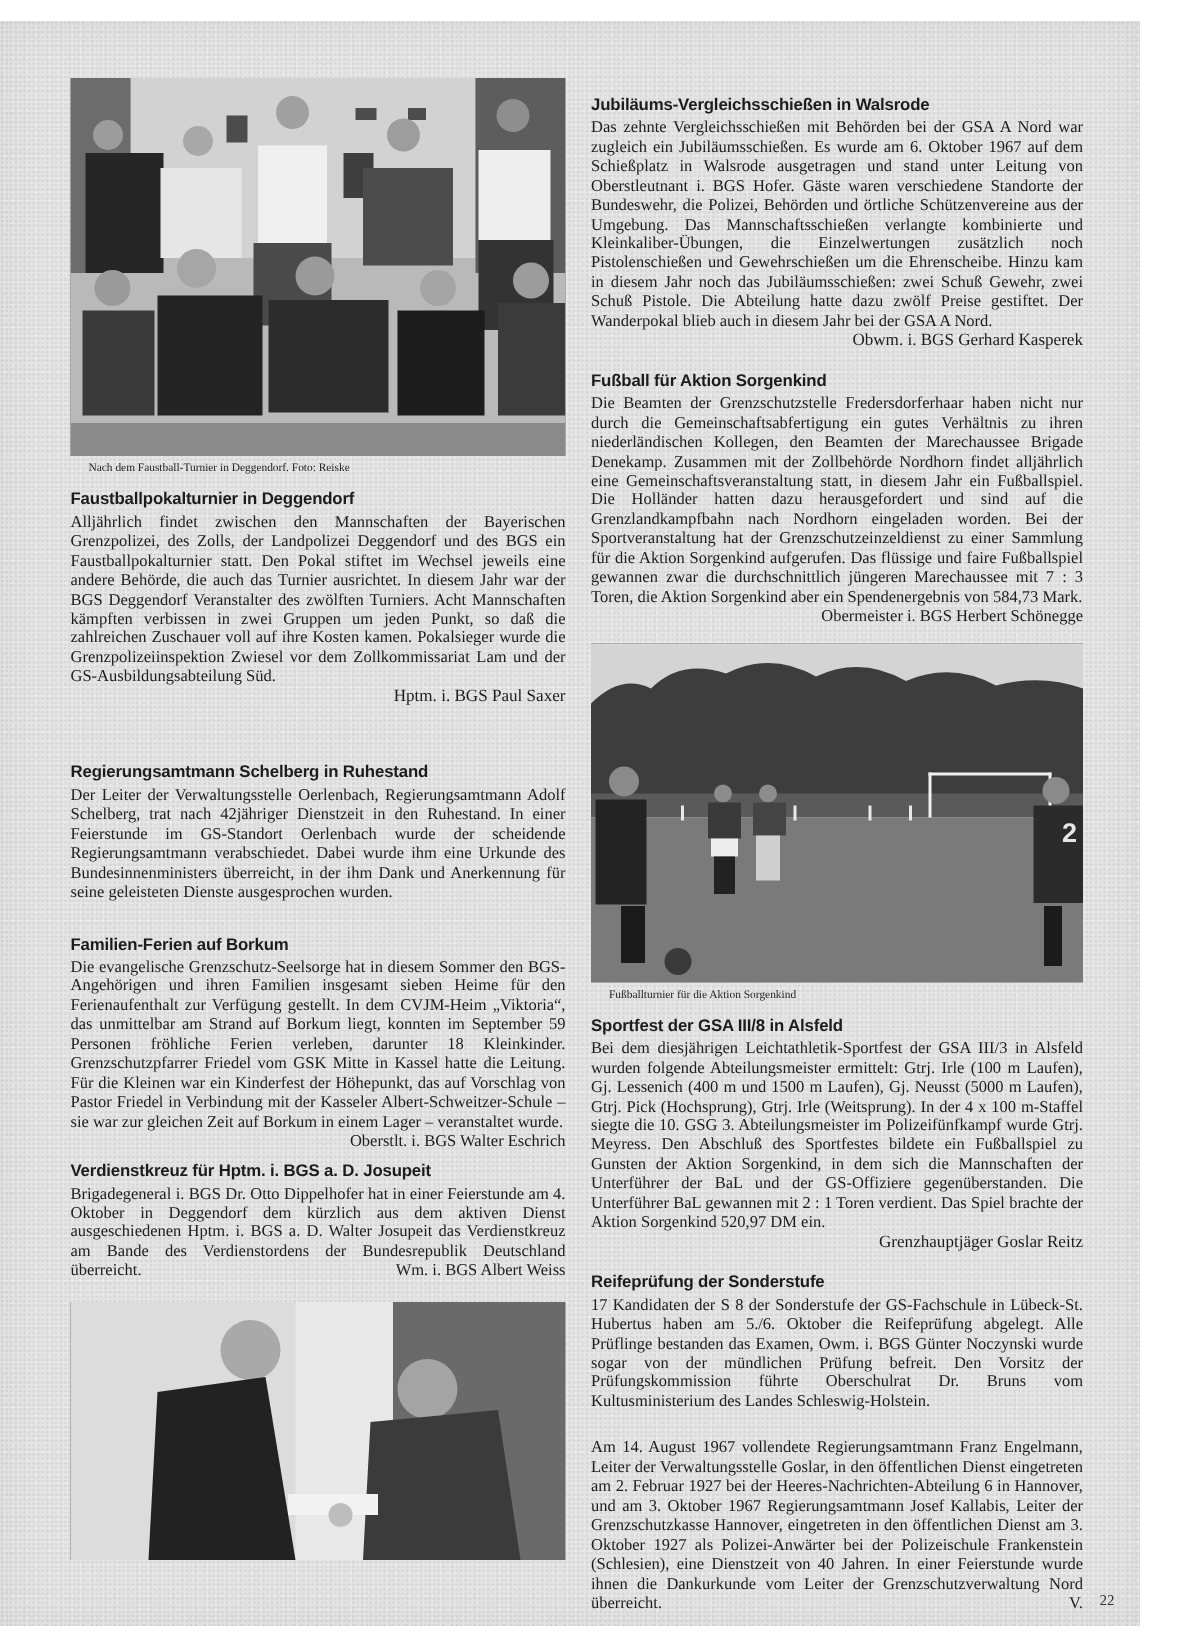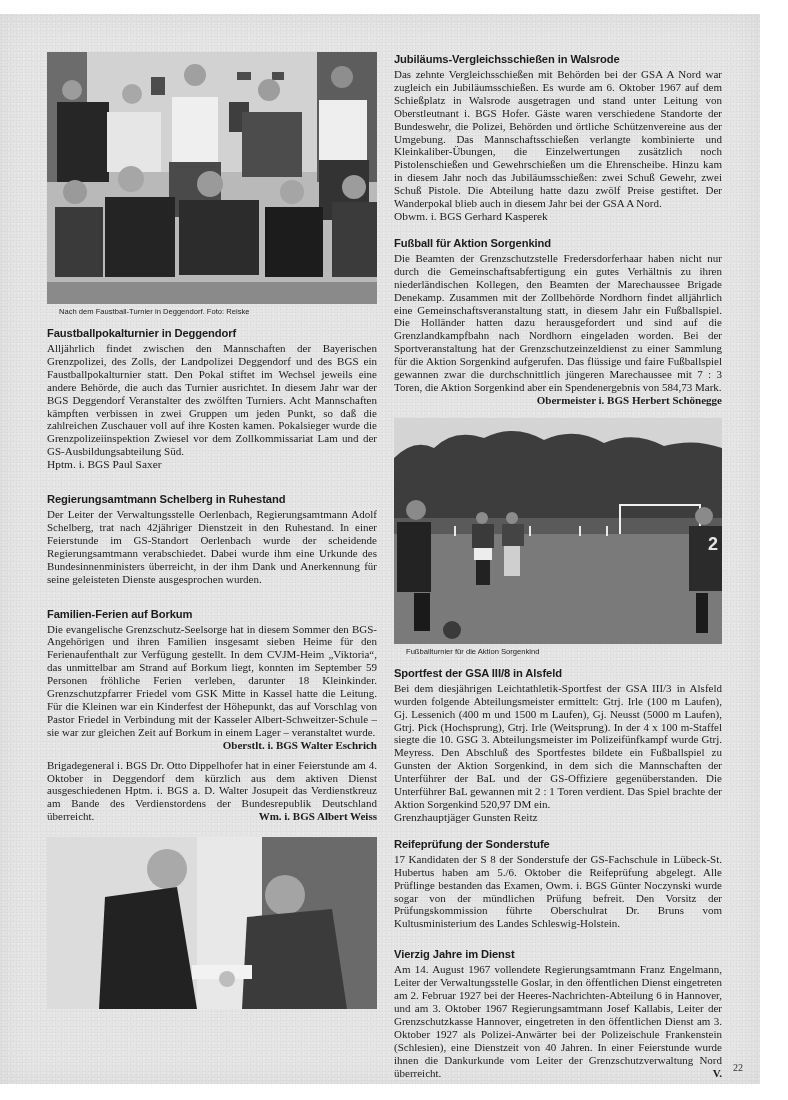--- a/index.html
+++ b/index.html
@@ -30,25 +30,25 @@
   h2 {
     font-family: "Liberation Sans", "DejaVu Sans", sans-serif;
     font-weight: bold; font-size: 11.2px; margin: 0 0 2px 0; line-height: 13px;
     letter-spacing: -0.1px;
   }
   p.body {
     margin: 0; font-size: 11px; line-height: 12.9px; text-align: justify;
     hyphens: manual;
   }
   .sig {
-    font-size: 11.4px; line-height: 12.9px; text-align: left; margin: 0;
-  }
-  .inline-sig { float: right; font-weight: bold; }
+    font-size: 11.4px; line-height: 12.9px; text-align: right; margin: 0;
+  }
+  .inline-sig { float: right; }
   .caption {
-    font-family: Liberation Sans, sans-serif;
+    font-family: Liberation Serif, serif;
     font-size: 7.6px; line-height: 9px; margin: 3px 0 0 0; color: #222; padding-left: 12px;
   }
   .article { margin-bottom: 14px; }
 
   .photo {
     position: relative; overflow: hidden; background: #777;
   }
   .photo svg { display: block; width: 100%; height: 100%; }
 
   .page-number {
@@ -105,52 +105,53 @@
     </svg>
   </div>
   <p class="caption">Nach dem Faustball-Turnier in Deggendorf. Foto: Reiske</p>
 
   <div class="article" style="margin-top:11px;">
     <h2>Faustballpokalturnier in Deggendorf</h2>
     <p class="body">Alljährlich findet zwischen den Mannschaften der Bayerischen Grenzpolizei, des Zolls, der Landpolizei Deggendorf und des BGS ein Faustballpokalturnier statt. Den Pokal stiftet im Wechsel jeweils eine andere Behörde, die auch das Turnier ausrichtet. In diesem Jahr war der BGS Deggendorf Veranstalter des zwölften Turniers. Acht Mannschaften kämpften verbissen in zwei Gruppen um jeden Punkt, so daß die zahlreichen Zuschauer voll auf ihre Kosten kamen. Pokalsieger wurde die Grenzpolizeiinspektion Zwiesel vor dem Zollkommissariat Lam und der GS-Ausbildungsabteilung Süd.</p>
     <p class="sig">Hptm. i. BGS Paul Saxer</p>
   </div>
 
-  <div class="article" style="margin-top:22px;">
+  <div class="article" style="margin-top:38px;">
     <h2>Regierungsamtmann Schelberg in Ruhestand</h2>
     <p class="body">Der Leiter der Verwaltungsstelle Oerlenbach, Regierungsamtmann Adolf Schelberg, trat nach 42jähriger Dienstzeit in den Ruhestand. In einer Feierstunde im GS-Standort Oerlenbach wurde der scheidende Regierungsamtmann verabschiedet. Dabei wurde ihm eine Urkunde des Bundesinnenministers überreicht, in der ihm Dank und Anerkennung für seine geleisteten Dienste ausgesprochen wurden.</p>
   </div>
 
   <div class="article" style="margin-top:22px;">
     <h2>Familien-Ferien auf Borkum</h2>
     <p class="body"><span>Die evangelische Grenzschutz-Seelsorge hat in diesem Sommer den BGS-Angehörigen und ihren Familien insgesamt sieben Heime für den Ferienaufenthalt zur Verfügung gestellt. In dem CVJM-Heim „Viktoria“, das unmittelbar am Strand auf Borkum liegt, konnten im September 59 Personen fröhliche Ferien verleben, darunter 18 Kleinkinder. Grenzschutzpfarrer Friedel vom GSK Mitte in Kassel hatte die Leitung. Für die Kleinen war ein Kinderfest der Höhepunkt, das auf Vorschlag von Pastor Friedel in Verbindung mit der Kasseler Albert-Schweitzer-Schule – sie war zur gleichen Zeit auf Borkum in einem Lager – veranstaltet wurde.</span> <span class="inline-sig">Oberstlt. i. BGS Walter Eschrich</span></p>
   </div>
 
   <div class="article" style="margin-top:20px;">
+    <h2>Verdienstkreuz für Hptm. i. BGS a. D. Josupeit</h2>
     <p class="body"><span>Brigadegeneral i. BGS Dr. Otto Dippelhofer hat in einer Feierstunde am 4. Oktober in Deggendorf dem kürzlich aus dem aktiven Dienst ausgeschiedenen Hptm. i. BGS a. D. Walter Josupeit das Verdienstkreuz am Bande des Verdienstordens der Bundesrepublik Deutschland überreicht.</span> <span class="inline-sig">Wm. i. BGS Albert Weiss</span></p>
   </div>
 
   <div class="photo" style="height:172px; margin-top:6px;">
     <svg viewBox="0 0 330 172" preserveAspectRatio="none">
       <rect width="330" height="172" fill="#dcdcdc"></rect>
       <rect x="215" y="0" width="115" height="172" fill="#6a6a6a"></rect>
       <rect x="150" y="0" width="65" height="172" fill="#e8e8e8"></rect>
       <circle cx="120" cy="32" r="20" fill="#a9a9a9"></circle>
       <path d="M58 60 L130 50 L150 172 L52 172 Z" fill="#222"></path>
       <circle cx="238" cy="58" r="20" fill="#a4a4a4"></circle>
       <path d="M200 80 L285 72 L300 172 L195 172 Z" fill="#3b3b3b"></path>
       <rect x="145" y="128" width="60" height="14" fill="#f2f2f2"></rect>
       <circle cx="180" cy="142" r="8" fill="#bdbdbd"></circle>
     </svg>
   </div>
 </div>
 
 <div class="col col-right">
 
-  <div class="article" style="margin-top:1px;">
+  <div class="article" style="margin-top:12px;">
     <h2>Jubiläums-Vergleichsschießen in Walsrode</h2>
     <p class="body">Das zehnte Vergleichsschießen mit Behörden bei der GSA A Nord war zugleich ein Jubiläumsschießen. Es wurde am 6. Oktober 1967 auf dem Schießplatz in Walsrode ausgetragen und stand unter Leitung von Oberstleutnant i. BGS Hofer. Gäste waren verschiedene Standorte der Bundeswehr, die Polizei, Behörden und örtliche Schützenvereine aus der Umgebung. Das Mannschaftsschießen verlangte kombinierte und Kleinkaliber-Übungen, die Einzelwertungen zusätzlich noch Pistolenschießen und Gewehrschießen um die Ehrenscheibe. Hinzu kam in diesem Jahr noch das Jubiläumsschießen: zwei Schuß Gewehr, zwei Schuß Pistole. Die Abteilung hatte dazu zwölf Preise gestiftet. Der Wanderpokal blieb auch in diesem Jahr bei der GSA A Nord.</p>
     <p class="sig">Obwm. i. BGS Gerhard Kasperek</p>
   </div>
 
   <div class="article" style="margin-top:12px;">
     <h2>Fußball für Aktion Sorgenkind</h2>
     <p class="body"><span>Die Beamten der Grenzschutzstelle Fredersdorferhaar haben nicht nur durch die Gemeinschaftsabfertigung ein gutes Verhältnis zu ihren niederländischen Kollegen, den Beamten der Marechaussee Brigade Denekamp. Zusammen mit der Zollbehörde Nordhorn findet alljährlich eine Gemeinschaftsveranstaltung statt, in diesem Jahr ein Fußballspiel. Die Holländer hatten dazu herausgefordert und sind auf die Grenzlandkampfbahn nach Nordhorn eingeladen worden. Bei der Sportveranstaltung hat der Grenzschutzeinzeldienst zu einer Sammlung für die Aktion Sorgenkind aufgerufen. Das flüssige und faire Fußballspiel gewannen zwar die durchschnittlich jüngeren Marechaussee mit 7 : 3 Toren, die Aktion Sorgenkind aber ein Spendenergebnis von 584,73 Mark.</span> <span class="inline-sig">Obermeister i. BGS Herbert Schönegge</span></p>
   </div>
 
@@ -185,27 +186,26 @@
       <rect x="295" y="108" width="33" height="65" fill="#2b2b2b"></rect>
       <rect x="302" y="175" width="12" height="40" fill="#1b1b1b"></rect>
       <text x="314" y="132" fill="#e6e6e6" font-family="Liberation Sans, sans-serif" font-size="18" font-weight="bold">2</text>
     </svg>
   </div>
   <p class="caption">Fußballturnier für die Aktion Sorgenkind</p>
 
   <div class="article" style="margin-top:11px;">
     <h2>Sportfest der GSA III/8 in Alsfeld</h2>
     <p class="body">Bei dem diesjährigen Leichtathletik-Sportfest der GSA III/3 in Alsfeld wurden folgende Abteilungsmeister ermittelt: Gtrj. Irle (100 m Laufen), Gj. Lessenich (400 m und 1500 m Laufen), Gj. Neusst (5000 m Laufen), Gtrj. Pick (Hochsprung), Gtrj. Irle (Weitsprung). In der 4 x 100 m-Staffel siegte die 10. GSG 3. Abteilungsmeister im Polizeifünfkampf wurde Gtrj. Meyress. Den Abschluß des Sportfestes bildete ein Fußballspiel zu Gunsten der Aktion Sorgenkind, in dem sich die Mannschaften der Unterführer der BaL und der GS-Offiziere gegenüberstanden. Die Unterführer BaL gewannen mit 2 : 1 Toren verdient. Das Spiel brachte der Aktion Sorgenkind 520,97 DM ein.</p>
-    <p class="sig">Grenzhauptjäger Gunsten Reitz</p>
+    <p class="sig">Grenzhauptjäger Goslar Reitz</p>
   </div>
 
   <div class="article" style="margin-top:12px;">
     <h2>Reifeprüfung der Sonderstufe</h2>
     <p class="body">17 Kandidaten der S 8 der Sonderstufe der GS-Fachschule in Lübeck-St. Hubertus haben am 5./6. Oktober die Reifeprüfung abgelegt. Alle Prüflinge bestanden das Examen, Owm. i. BGS Günter Noczynski wurde sogar von der mündlichen Prüfung befreit. Den Vorsitz der Prüfungskommission führte Oberschulrat Dr. Bruns vom Kultusministerium des Landes Schleswig-Holstein.</p>
   </div>
 
   <div class="article" style="margin-top:18px;">
-    <h2>Vierzig Jahre im Dienst</h2>
     <p class="body"><span>Am 14. August 1967 vollendete Regierungsamtmann Franz Engelmann, Leiter der Verwaltungsstelle Goslar, in den öffentlichen Dienst eingetreten am 2. Februar 1927 bei der Heeres-Nachrichten-Abteilung 6 in Hannover, und am 3. Oktober 1967 Regierungsamtmann Josef Kallabis, Leiter der Grenzschutzkasse Hannover, eingetreten in den öffentlichen Dienst am 3. Oktober 1927 als Polizei-Anwärter bei der Polizeischule Frankenstein (Schlesien), eine Dienstzeit von 40 Jahren. In einer Feierstunde wurde ihnen die Dankurkunde vom Leiter der Grenzschutzverwaltung Nord überreicht.</span> <span class="inline-sig">V.</span></p>
   </div>
 </div>
 
 <div class="page-number">22</div>
 
 </body></html>

